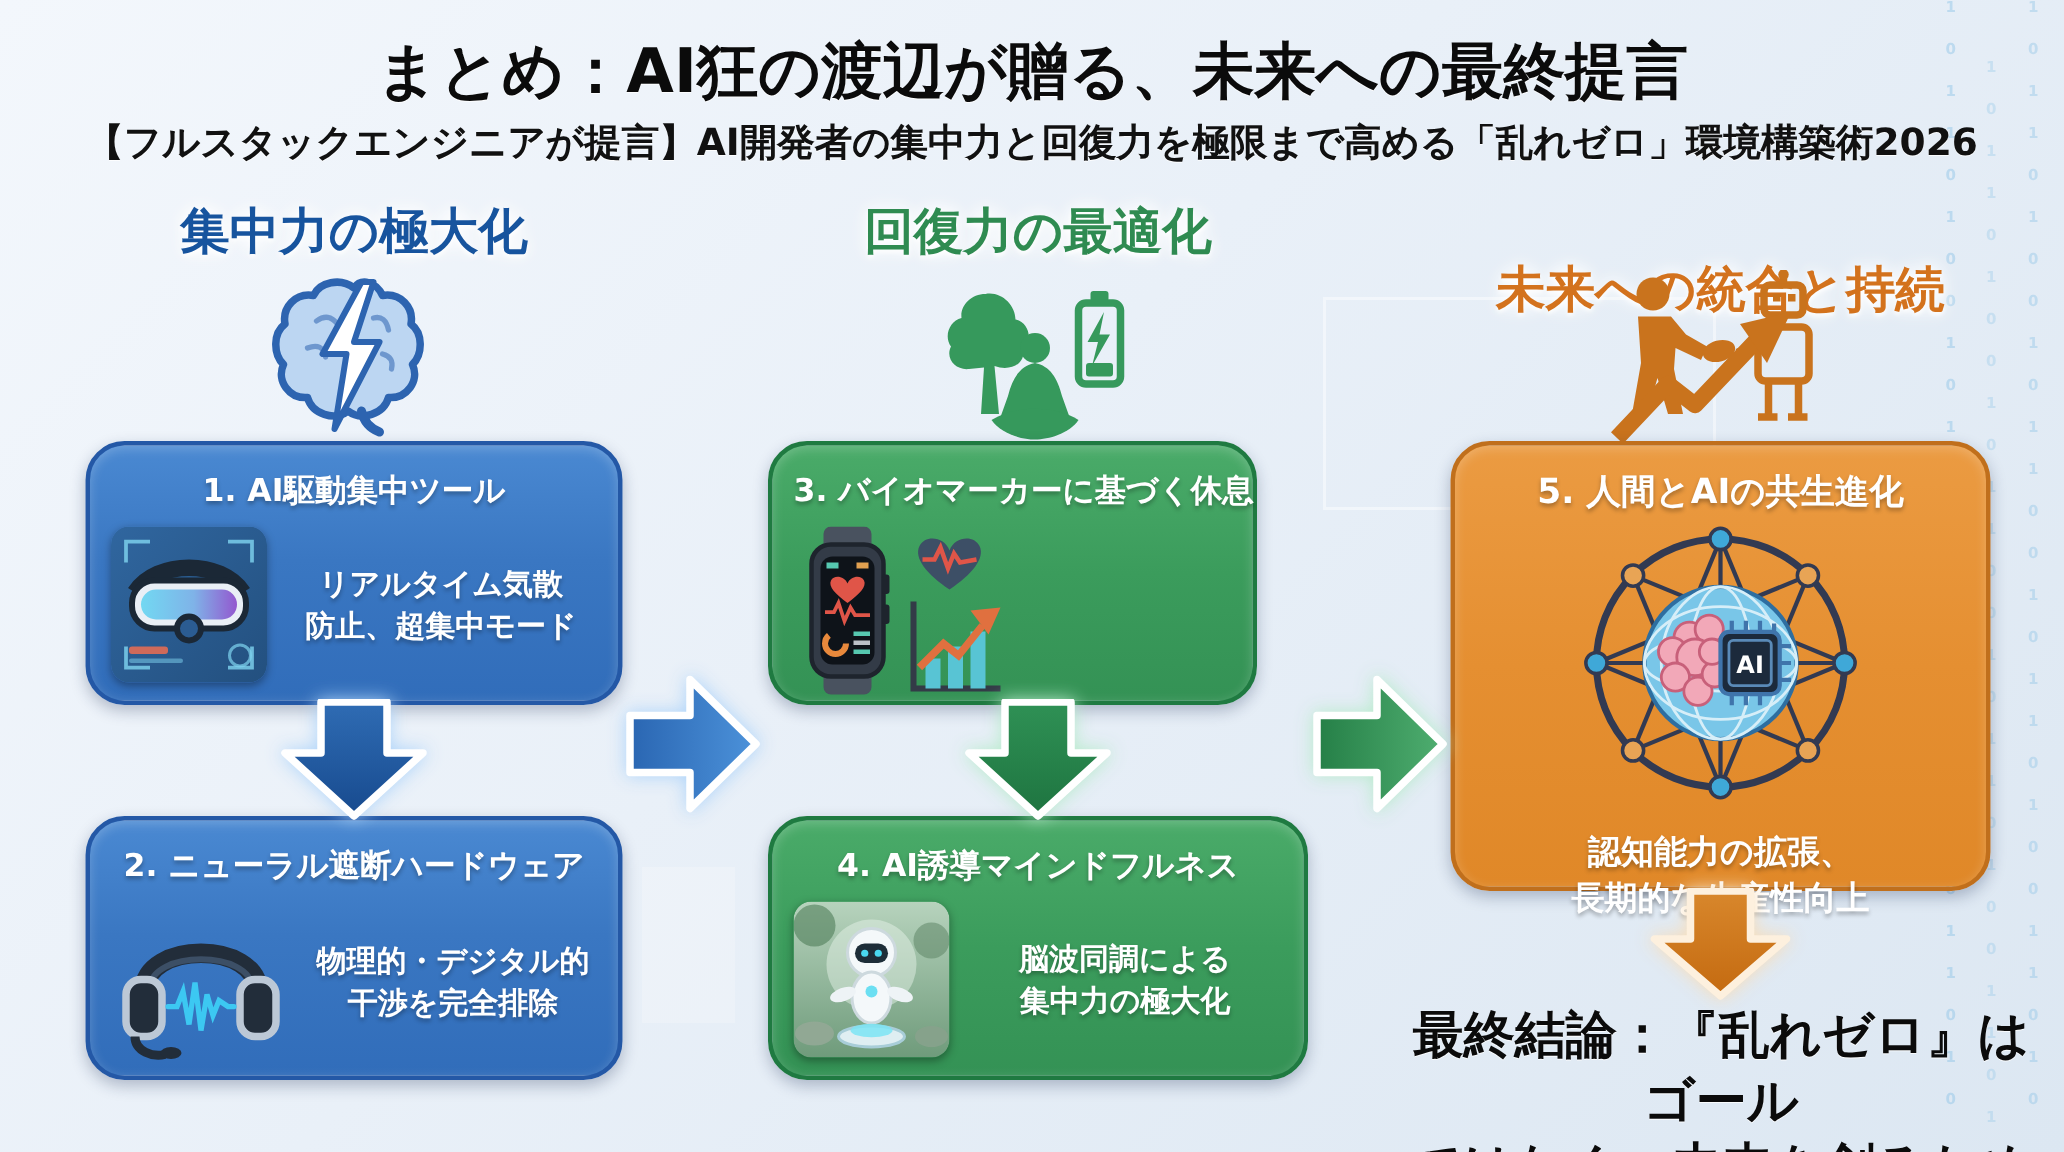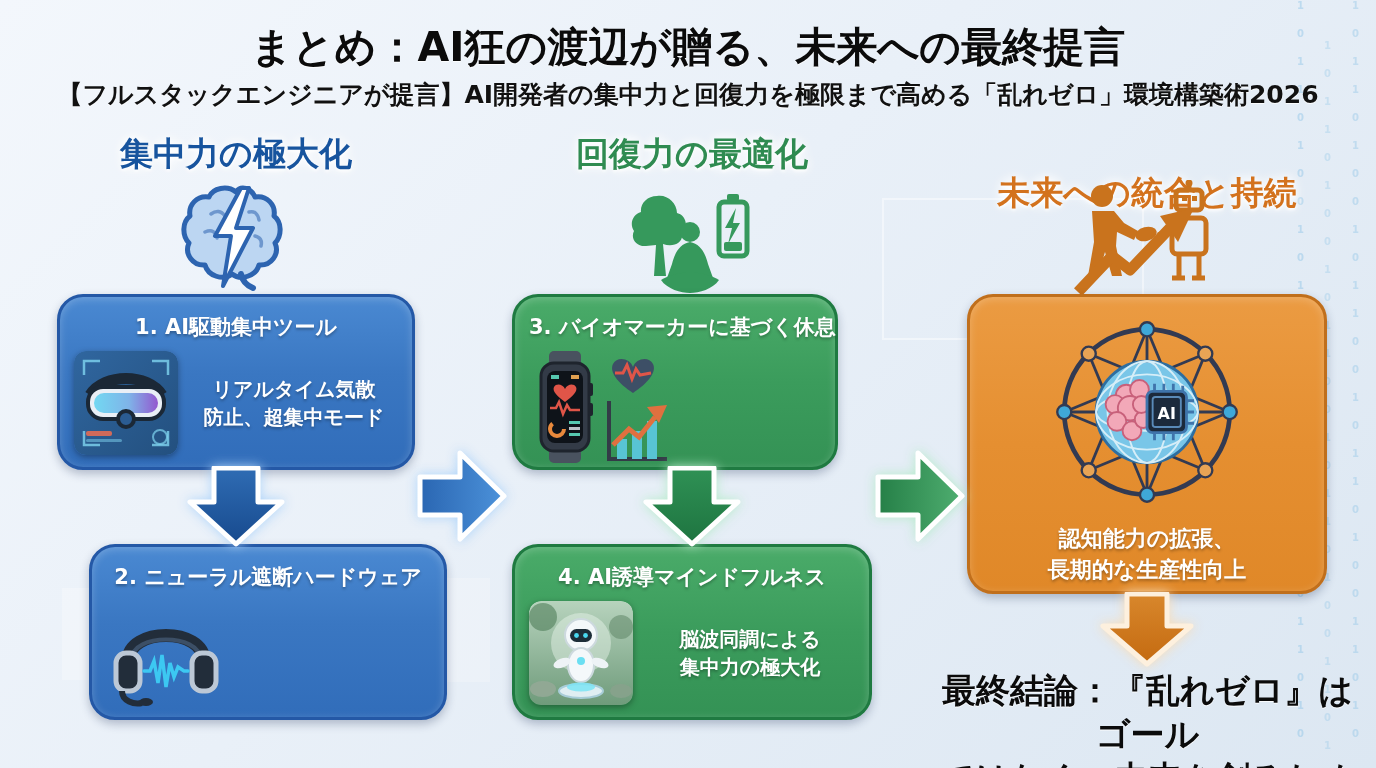--- a/index.html
+++ b/index.html
@@ -48,21 +48,21 @@
 
   .box{
     position:absolute;border-radius:26px;border:3px solid;box-sizing:border-box;
     padding:17px 14px;color:#fff;
     box-shadow:0 4px 10px rgba(20,40,80,0.28), inset 0 2px 8px rgba(255,255,255,0.22);
   }
   .box-blue{background:linear-gradient(180deg,#4a89d2 0%,#3a77c2 45%,#316dba 100%);border-color:#2458a6;}
   .box-green{background:linear-gradient(180deg,#4aab69 0%,#3b9c5c 50%,#349255 100%);border-color:#1f7a41;}
   .box-orange{background:linear-gradient(180deg,#eb9b42 0%,#e58f31 50%,#e08828 100%);border-color:#c06f1c;}
   .b1{left:57px;top:294px;width:358px;height:176px;}
-  .b2{left:57px;top:544px;width:358px;height:176px;margin-left:32px;}
+  .b2{left:57px;top:544px;width:358px;height:176px;}
   .b3{left:512px;top:294px;width:326px;height:176px;}
   .b4{left:512px;top:544px;width:360px;height:176px;}
   .b5{left:967px;top:294px;width:360px;height:300px;}
 
   .box-title{
     font-size:21px;font-weight:bold;text-align:center;white-space:nowrap;
     text-shadow:0 2px 3px rgba(0,0,0,0.3);line-height:1.3;
   }
   .b5 .box-title{font-size:23px;}
   .box-row{display:flex;align-items:center;gap:12px;margin-top:10px;}
@@ -189,20 +189,22 @@
         <svg width="120" height="106" viewBox="0 0 120 106">
           <path d="M22,60 C22,26 98,26 98,60" stroke="#222d3a" stroke-width="13" fill="none"></path>
           <path d="M26,58 C26,32 94,32 94,58" stroke="#3c4f66" stroke-width="4" fill="none"></path>
           <rect x="10" y="52" width="24" height="38" rx="10" fill="#222d3a" stroke="#bcc8d6" stroke-width="5"></rect>
           <rect x="86" y="52" width="24" height="38" rx="10" fill="#222d3a" stroke="#bcc8d6" stroke-width="5"></rect>
           <polyline points="38,70 44,70 48,60 52,82 56,54 60,86 64,62 68,76 72,66 78,70 82,70" fill="none" stroke="#3cc8f2" stroke-width="3.5" stroke-linecap="round"></polyline>
           <path d="M16,90 C16,100 28,104 36,102" stroke="#222d3a" stroke-width="6" fill="none"></path>
           <ellipse cx="40" cy="101" rx="7" ry="4" fill="#222d3a"></ellipse>
         </svg>
       </div>
+      <div class="box-body">物理的・デジタル的
+干渉を完全排除</div>
     </div>
   </div>
 
   <div class="box box-green b3">
     <div class="box-title">3. バイオマーカーに基づく休息</div>
     <div class="box-row">
       <div style="line-height:0;">
         <svg width="150" height="114" viewBox="0 0 150 114">
           <rect x="20" y="0" width="32" height="16" rx="5" fill="#49525f"></rect>
           <rect x="20" y="96" width="32" height="16" rx="5" fill="#49525f"></rect>
@@ -263,20 +265,21 @@
           <ellipse cx="52" cy="90" rx="22" ry="7" fill="#dfeef2" stroke="#a8cdd8" stroke-width="2"></ellipse>
           <ellipse cx="52" cy="86" rx="14" ry="4.5" fill="#7de4f4" opacity="0.85"></ellipse>
         </svg>
       </div>
       <div class="box-body">脳波同調による
 集中力の極大化</div>
     </div>
   </div>
 
   <div class="box box-orange b5">
+    <div class="box-title">5. 人間とAIの共生進化</div>
     <div class="b5-img">
       <svg width="188" height="188" viewBox="0 0 200 200">
         <circle cx="100" cy="100" r="88" fill="none" stroke="#323a52" stroke-width="5"></circle>
         <g stroke="#323a52" stroke-width="3">
           <line x1="100" y1="12" x2="162" y2="162"></line>
             <line x1="100" y1="12" x2="38" y2="162"></line>
           <line x1="100" y1="188" x2="162" y2="38"></line>
             <line x1="100" y1="188" x2="38" y2="38"></line>
           <line x1="12" y1="100" x2="162" y2="38"></line>
             <line x1="12" y1="100" x2="162" y2="162"></line>

